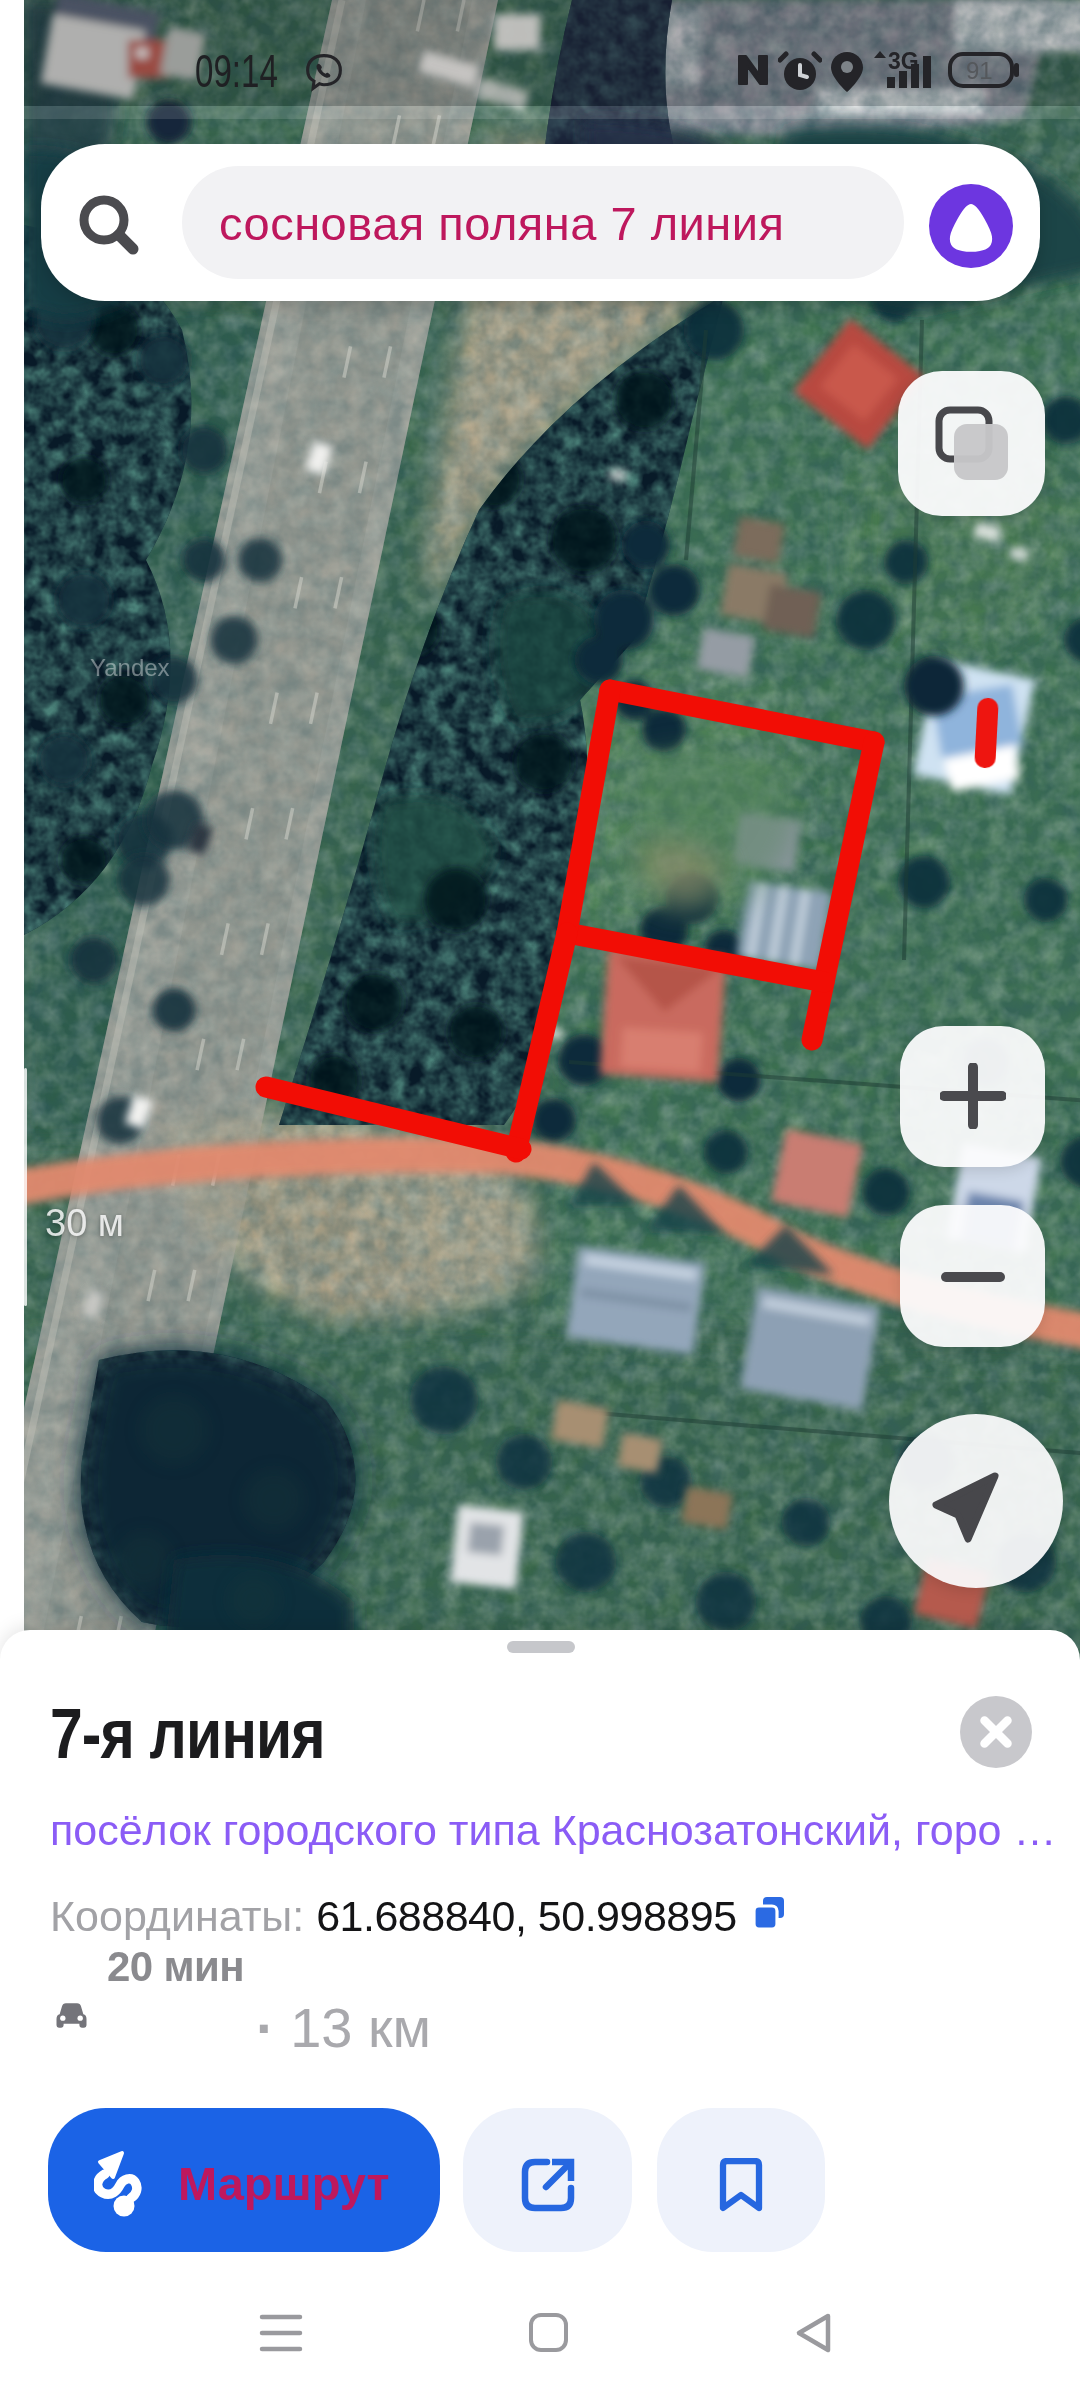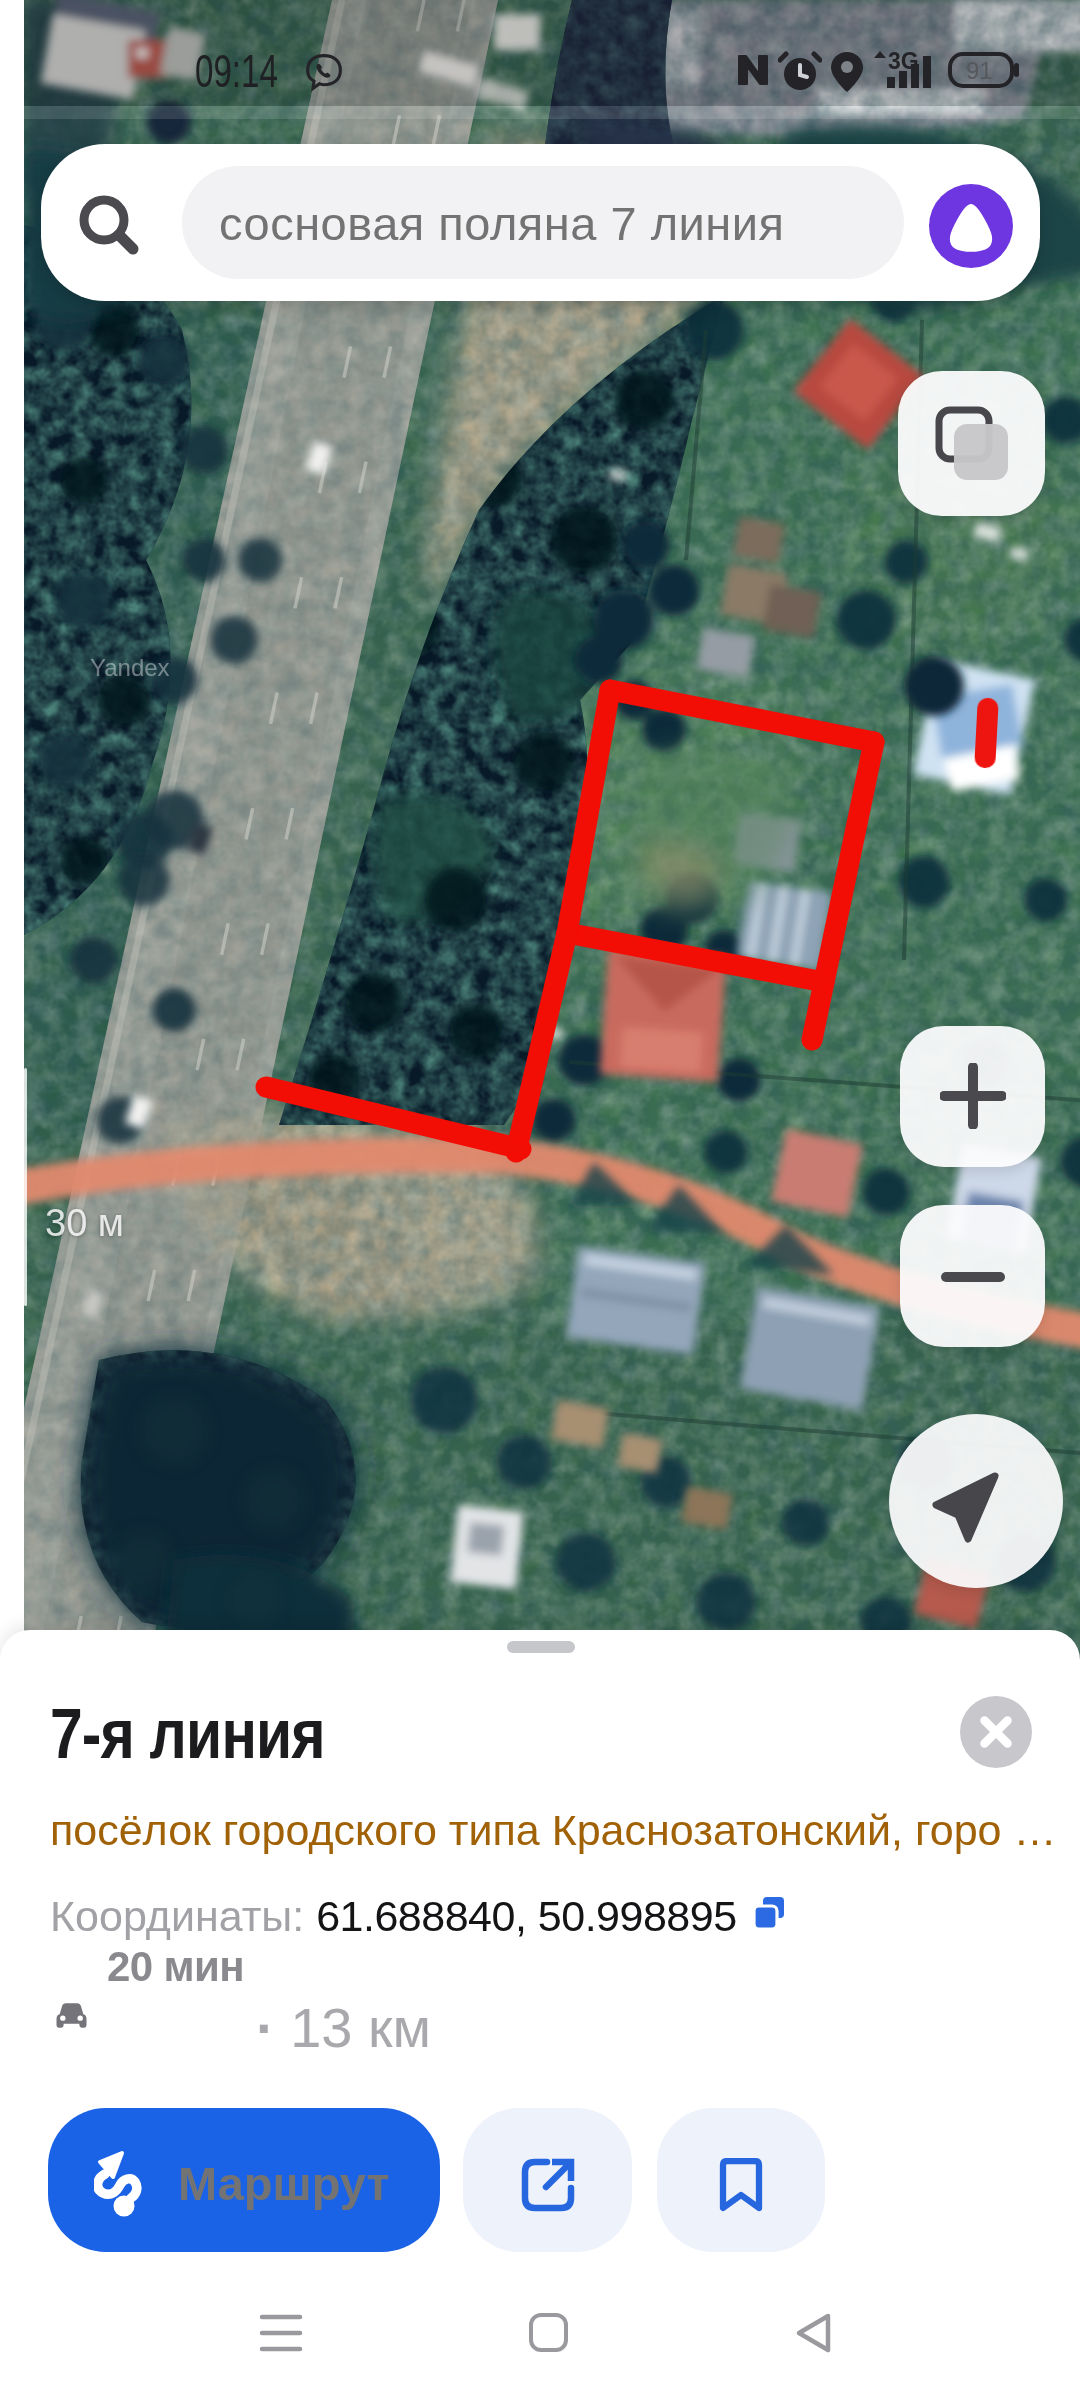--- a/index.html
+++ b/index.html
@@ -388,21 +388,21 @@
     <rect x="2" y="2" width="62" height="32" rx="13" fill="none" stroke="#242428" stroke-width="4"></rect>
     <text x="18" y="27" font-size="24" fill="#55585c">91</text>
     <rect x="66" y="11" width="5" height="14" rx="2.5" fill="#242428"></rect>
   </svg>
 </div>
 
 <div class="abs" style="left:41px;top:144px;width:999px;height:157px;background:#ffffff;border-radius:64px;box-shadow:0 6px 18px rgba(0,0,0,.18);"></div>
 
 <div class="abs" style="left:182px;top:166px;width:722px;height:113px;background:#f2f2f4;border-radius:57px;"></div>
 
-<div class="abs" style="left:219px;top:196px;font-size:47px;font-weight:500;color:#737373;letter-spacing:.5px;">сосновая поляна 7 линия</div>
+<div class="abs" style="left:219px;top:196px;font-size:47px;font-weight:500;color:#be185d;letter-spacing:.5px;">сосновая поляна 7 линия</div>
 
 <svg class="abs" style="left:78px;top:194px;" width="62" height="62" viewBox="0 0 62 62">
   <circle cx="26" cy="26" r="20" fill="none" stroke="#4b4b4f" stroke-width="9"></circle>
   <path d="M41 41 L55 55" stroke="#4b4b4f" stroke-width="11" stroke-linecap="round"></path>
 </svg>
 
 <svg class="abs" style="left:927px;top:182px;" width="88" height="88" viewBox="0 0 88 88">
   <circle cx="44" cy="44" r="42" fill="#6d36e0"></circle>
   <path d="M44 27 C47 27 59 49 60 55 C61 61 58 63 52 64 C47 65 41 65 36 64 C30 63 27 61 28 55 C29 49 41 27 44 27 Z" fill="#ffffff" stroke="#ffffff" stroke-width="10" stroke-linejoin="round"></path>
 </svg>
@@ -437,21 +437,21 @@
 <div class="abs" style="left:507px;top:1641px;width:68px;height:12px;background:#c6c7cb;border-radius:6px;"></div>
 
 <div class="abs" style="left:50px;top:1694px;font-size:70px;font-weight:700;color:#1c1c1e;transform:scaleX(.84);transform-origin:0 0;letter-spacing:-1px;">7-я линия</div>
 
 <div class="abs" style="left:960px;top:1696px;width:72px;height:72px;background:#c8c8cc;border-radius:50%;"></div>
 
 <svg class="abs" style="left:960px;top:1696px;" width="72" height="72" viewBox="0 0 72 72">
   <path d="M24.5 24.5 L47.5 47.5 M47.5 24.5 L24.5 47.5" stroke="#ffffff" stroke-width="8.5" stroke-linecap="round"></path>
 </svg>
 
-<div class="abs" style="left:50px;top:1806px;font-size:43px;color:#a16207;">посёлок городского типа Краснозатонский, горо …</div>
+<div class="abs" style="left:50px;top:1806px;font-size:43px;color:#8b5cf6;">посёлок городского типа Краснозатонский, горо …</div>
 
 <div class="abs" style="left:50px;top:1892px;font-size:43px;color:#a2a2a6;">Координаты: <span style="color:#141416;font-weight:400;font-size:43px;letter-spacing:-0.5px;"> 61.688840, 50.998895</span></div>
 
 <svg class="abs" style="left:752px;top:1895px;" width="36" height="37" viewBox="0 0 36 37">
   <rect x="11" y="2" width="21" height="21" rx="4" fill="#2b6ae3"></rect>
   <rect x="2" y="11" width="23" height="23" rx="5" fill="#2b6ae3" stroke="#ffffff" stroke-width="3.2"></rect>
 </svg>
 
 <svg class="abs" style="left:53px;top:2000px;" width="37" height="30" viewBox="0 0 46 38">
   <path d="M8 18 L11 8 Q12 4 16 4 L30 4 Q34 4 35 8 L38 18 Q42 19 42 24 L42 32 Q42 35 39 35 L36 35 Q33 35 33 32 L33 30 L13 30 L13 32 Q13 35 10 35 L7 35 Q4 35 4 32 L4 24 Q4 19 8 18 Z" fill="#74747a"></path>
@@ -464,21 +464,21 @@
 <div class="abs" style="left:256px;top:1995px;font-size:56px;color:#a9a9ad;"><span style="font-weight:700;">·</span> 13 км</div>
 
 <div class="abs" style="left:48px;top:2108px;width:392px;height:144px;background:#1b63e6;border-radius:58px;"></div>
 
 <svg class="abs" style="left:94px;top:2148px;" width="48" height="70" viewBox="0 0 48 70">
   <path d="M11 26 C2 31 1 41 9 45 C17 49 23 43 26 37 C29 31 37 28 41 34 C45 40 42 47 37 50" stroke="#ffffff" stroke-width="9.5" fill="none" stroke-linecap="round"></path>
   <circle cx="30" cy="58" r="10.5" fill="#ffffff"></circle>
   <path d="M6 14 L28 5 L19 29 Z" fill="#ffffff" stroke="#ffffff" stroke-width="4" stroke-linejoin="round"></path>
 </svg>
 
-<div class="abs" style="left:178px;top:2156px;font-size:47px;font-weight:700;color:#737373;">Маршрут</div>
+<div class="abs" style="left:178px;top:2156px;font-size:47px;font-weight:700;color:#be185d;">Маршрут</div>
 
 <div class="abs" style="left:463px;top:2108px;width:169px;height:144px;background:#eef2fb;border-radius:56px;"></div>
 
 <svg class="abs" style="left:521px;top:2156px;" width="56" height="56" viewBox="0 0 56 56">
   <path d="M26 6 L14 6 Q4 6 4 16 L4 42 Q4 52 14 52 L40 52 Q50 52 50 42 L50 32" stroke="#2667e0" stroke-width="6.5" fill="none" stroke-linecap="round"></path>
   <path d="M25 31 L46 10" stroke="#2667e0" stroke-width="6.5" stroke-linecap="round"></path>
   <path d="M31 6 L50 6 L50 25" stroke="#2667e0" stroke-width="6.5" fill="none" stroke-linecap="butt" stroke-linejoin="miter"></path>
 </svg>
 
 <div class="abs" style="left:657px;top:2108px;width:168px;height:144px;background:#eef2fb;border-radius:56px;"></div>

